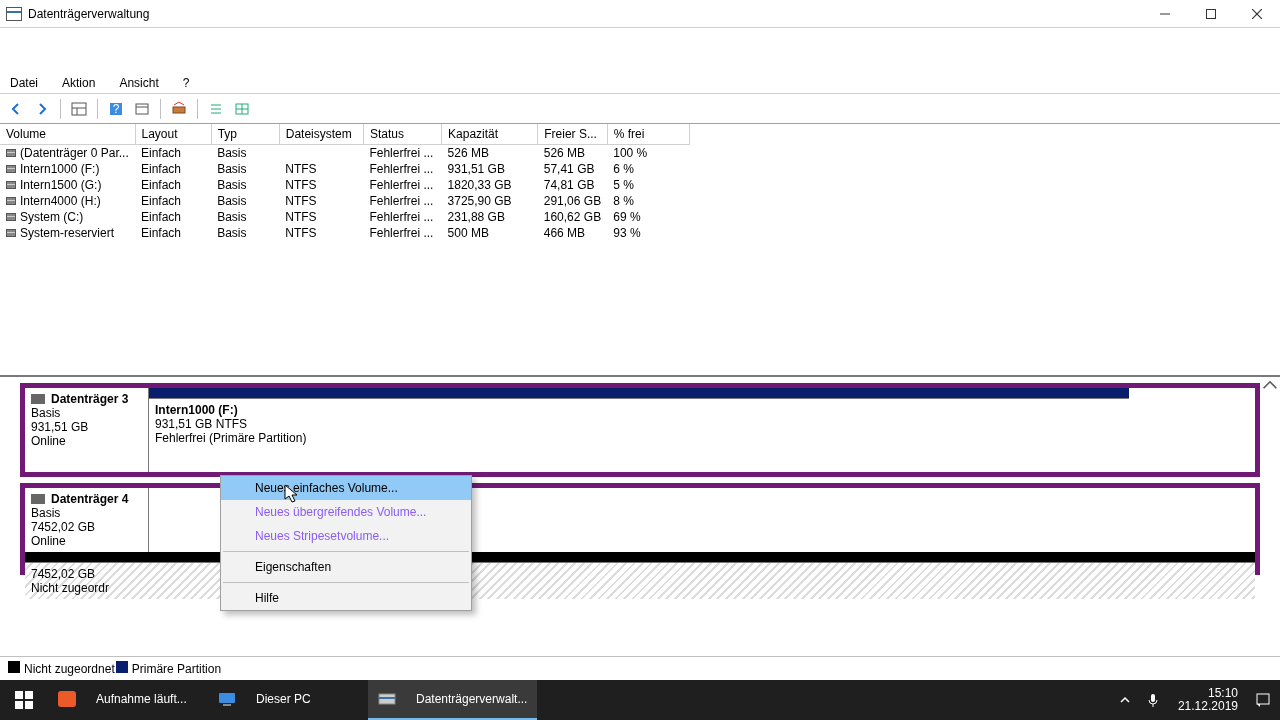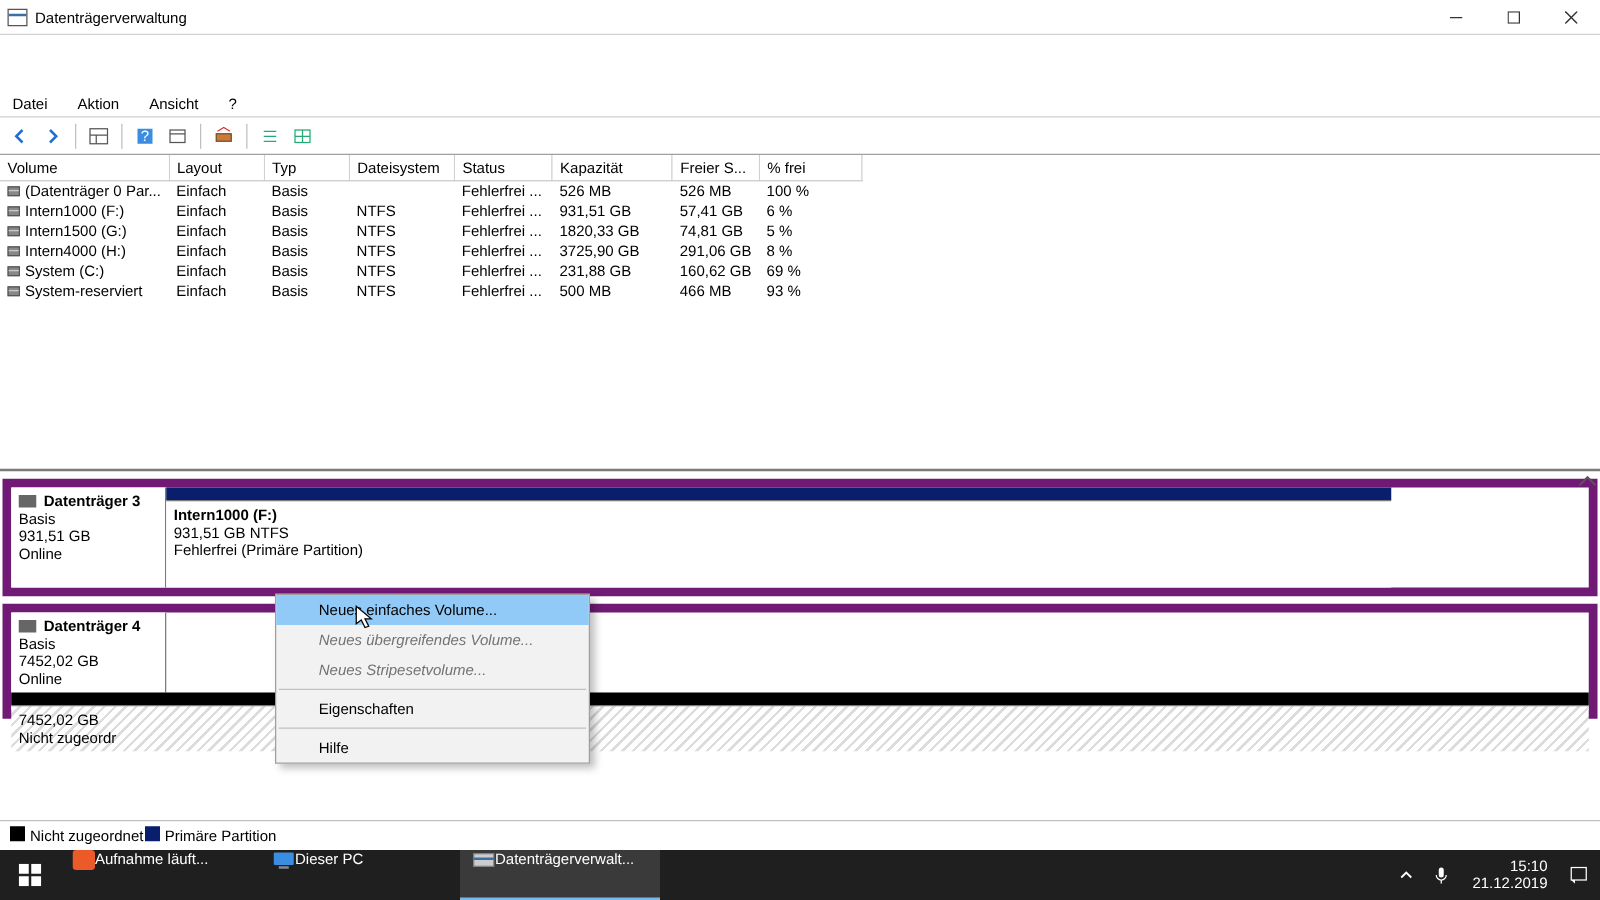--- a/index.html
+++ b/index.html
@@ -22,55 +22,55 @@
 .tool-sep { width: 1px; height: 20px; background:#c0c0c0; margin: 0 4px;}
 
 .table-area { height: 253px; overflow:auto; border-bottom: 2px solid #7a7a7a; position:relative;}
 table { border-collapse: collapse; width: 690px; }
 thead th { text-align:left; font-weight:normal; padding: 3px 6px; border-right:1px solid #d0d0d0; border-bottom:1px solid #d0d0d0; background:#fff; position:sticky; top:0;}
 tbody td { padding: 1px 6px; white-space: nowrap; }
 .vol-icon { display:inline-block; width:10px; height:8px; background:#888; margin-right:4px; position:relative; top:0px; border:1px solid #555;}
 .vol-icon::after{content:"";position:absolute;top:2px;left:0;right:0;height:1px;background:#ccc;}
 
 .graphical { position:relative; height: 300px; overflow:hidden; }
-.disk-row { display:flex; margin: 6px 2px; border:7px solid #701a75;}
+.disk-row { display:flex; margin: 6px 20px; border:5px solid #701a75;}
 .disk-info { width: 124px; padding: 4px 6px; border-right:1px solid #7a7a7a; background:#fff;}
 .disk-info .disk-icon{display:inline-block;width:14px;height:10px;background:#666;margin-right:6px;position:relative;top:1px;}
 .disk-info .disk-title { font-weight:bold; }
 .disk-parts { flex:1; display:flex; flex-direction:column; }
 .part-header { height: 10px; }
 .part-header.primary { background:#0a1e6e; }
 .part-header.unalloc { background:#000; }
 .part-body { flex:1; padding:4px 6px; border-top:1px solid #7a7a7a; background:#fff;}
 .part-body .part-title { font-weight:bold;}
 .part-body.unalloc-body { background: repeating-linear-gradient(135deg,#fff,#fff 4px,#dcdcdc 4px,#dcdcdc 6px);padding:4px 6px;}
 .graphical .scroll-up{position:absolute;right:2px;top:0;width:16px;height:16px;display:flex;align-items:center;justify-content:center;color:#555;}
 .graphical-container{height:298px;overflow:hidden;}
 
 .legend { position:absolute; left:0; right:0; bottom: 40px; height: 24px; border-top:1px solid #c0c0c0; display:flex; align-items:center; padding: 0 8px; gap: 1px; background:#fff;}
 .legend .sw { width:12px; height:12px; display:inline-block; margin-right:4px;}
 .legend .sw.unalloc { background:#000;}
 .legend .sw.primary { background:#0a1e6e;}
 
 .taskbar { position:absolute; bottom:0; left:0; right:0; height:40px; background:#1f1f1f; display:flex; align-items:stretch; color:#fff;}
 .taskbar .start { width:48px; display:flex;align-items:center;justify-content:center;}
-.taskbar .task-btn { display:flex;align-items:flex-start;padding:0 10px;gap:0;min-width:160px;border-bottom:2px solid transparent;}
+.taskbar .task-btn { display:flex;align-items:center;padding:0 10px;gap:20px;min-width:160px;border-bottom:2px solid transparent;}
 .taskbar .task-btn.active { background:#3a3a3a; border-bottom-color:#76b9ed;}
 .taskbar .task-btn .task-icon{width:18px;height:16px;}
 .taskbar .tray { margin-left:auto; display:flex; align-items:center; gap:10px; padding: 15px 8px;}
 .taskbar .clock { text-align:right; font-size:11px; line-height:13px; padding:0 6px;}
 .taskbar .tray-icon{display:flex;align-items:center;justify-content:center;width:18px;height:40px;}
 svg { display:block;}
 
 
 .context-menu { position:absolute; left:220px; top:475px; width:252px; background:#f2f2f2; border:1px solid #a0a0a0; box-shadow: 4px 4px 6px rgba(0,0,0,0.25); z-index:50;}
 .context-menu .ctx-item { padding: 5px 10px 5px 34px; position:relative;}
 .context-menu .ctx-item.highlight { background:#91c9f7; }
 .context-menu .ctx-item.highlight::before{content:"";position:absolute;left:26px;top:4px;width:50px;height:14px;background:linear-gradient(#fff27a,#f5d742);opacity:0.55;border-radius:2px;z-index:-1;}
-.context-menu .ctx-item.disabled { color:#737373;font-style:italic;}
+.context-menu .ctx-item.disabled { color:#8b5cf6;}
 .context-menu .ctx-sep { height:1px; background:#c0c0c0; margin:3px 2px;}
 .cursor { position:absolute; left:284px; top:484px; z-index:60; }
 .cursor svg{width:16px;height:20px;}
 .disk-row.row1{height:94px;}
 .disk-row.row2{height:92px;margin-bottom:0;flex-direction:column;}
 </style>
 </head>
 <body>
 
 <div class="titlebar">

